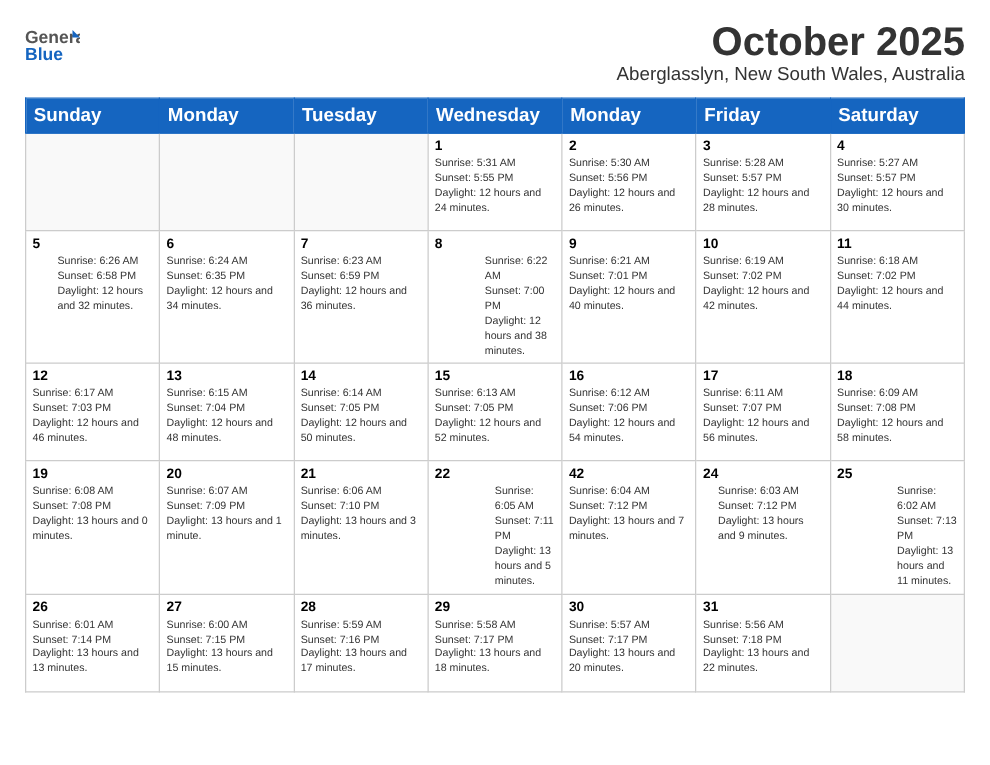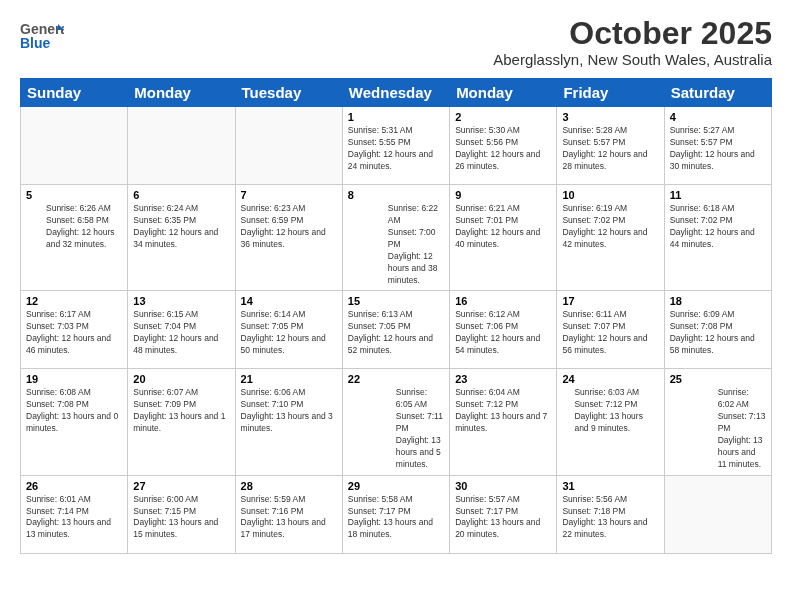--- a/index.html
+++ b/index.html
@@ -245,21 +245,21 @@
 Sunset: 7:10 PM
 Daylight: 13 hours and 3 minutes.</div>
           </td>
           <td>
             <span class="day-num">22</span>
             <div class="day-info" style="white-space: pre-line; margin-left: 48px;">Sunrise: 6:05 AM
 Sunset: 7:11 PM
 Daylight: 13 hours and 5 minutes.</div>
           </td>
           <td>
-            <span class="day-num">23</span>
+            <span class="day-num">42</span>
             <div class="day-info" style="white-space: pre-line;">Sunrise: 6:04 AM
 Sunset: 7:12 PM
 Daylight: 13 hours and 7 minutes.</div>
           </td>
           <td>
             <span class="day-num">24</span>
             <div class="day-info" style="white-space: pre-line; margin-left: 12px;">Sunrise: 6:03 AM
 Sunset: 7:12 PM
 Daylight: 13 hours and 9 minutes.</div>
           </td>

